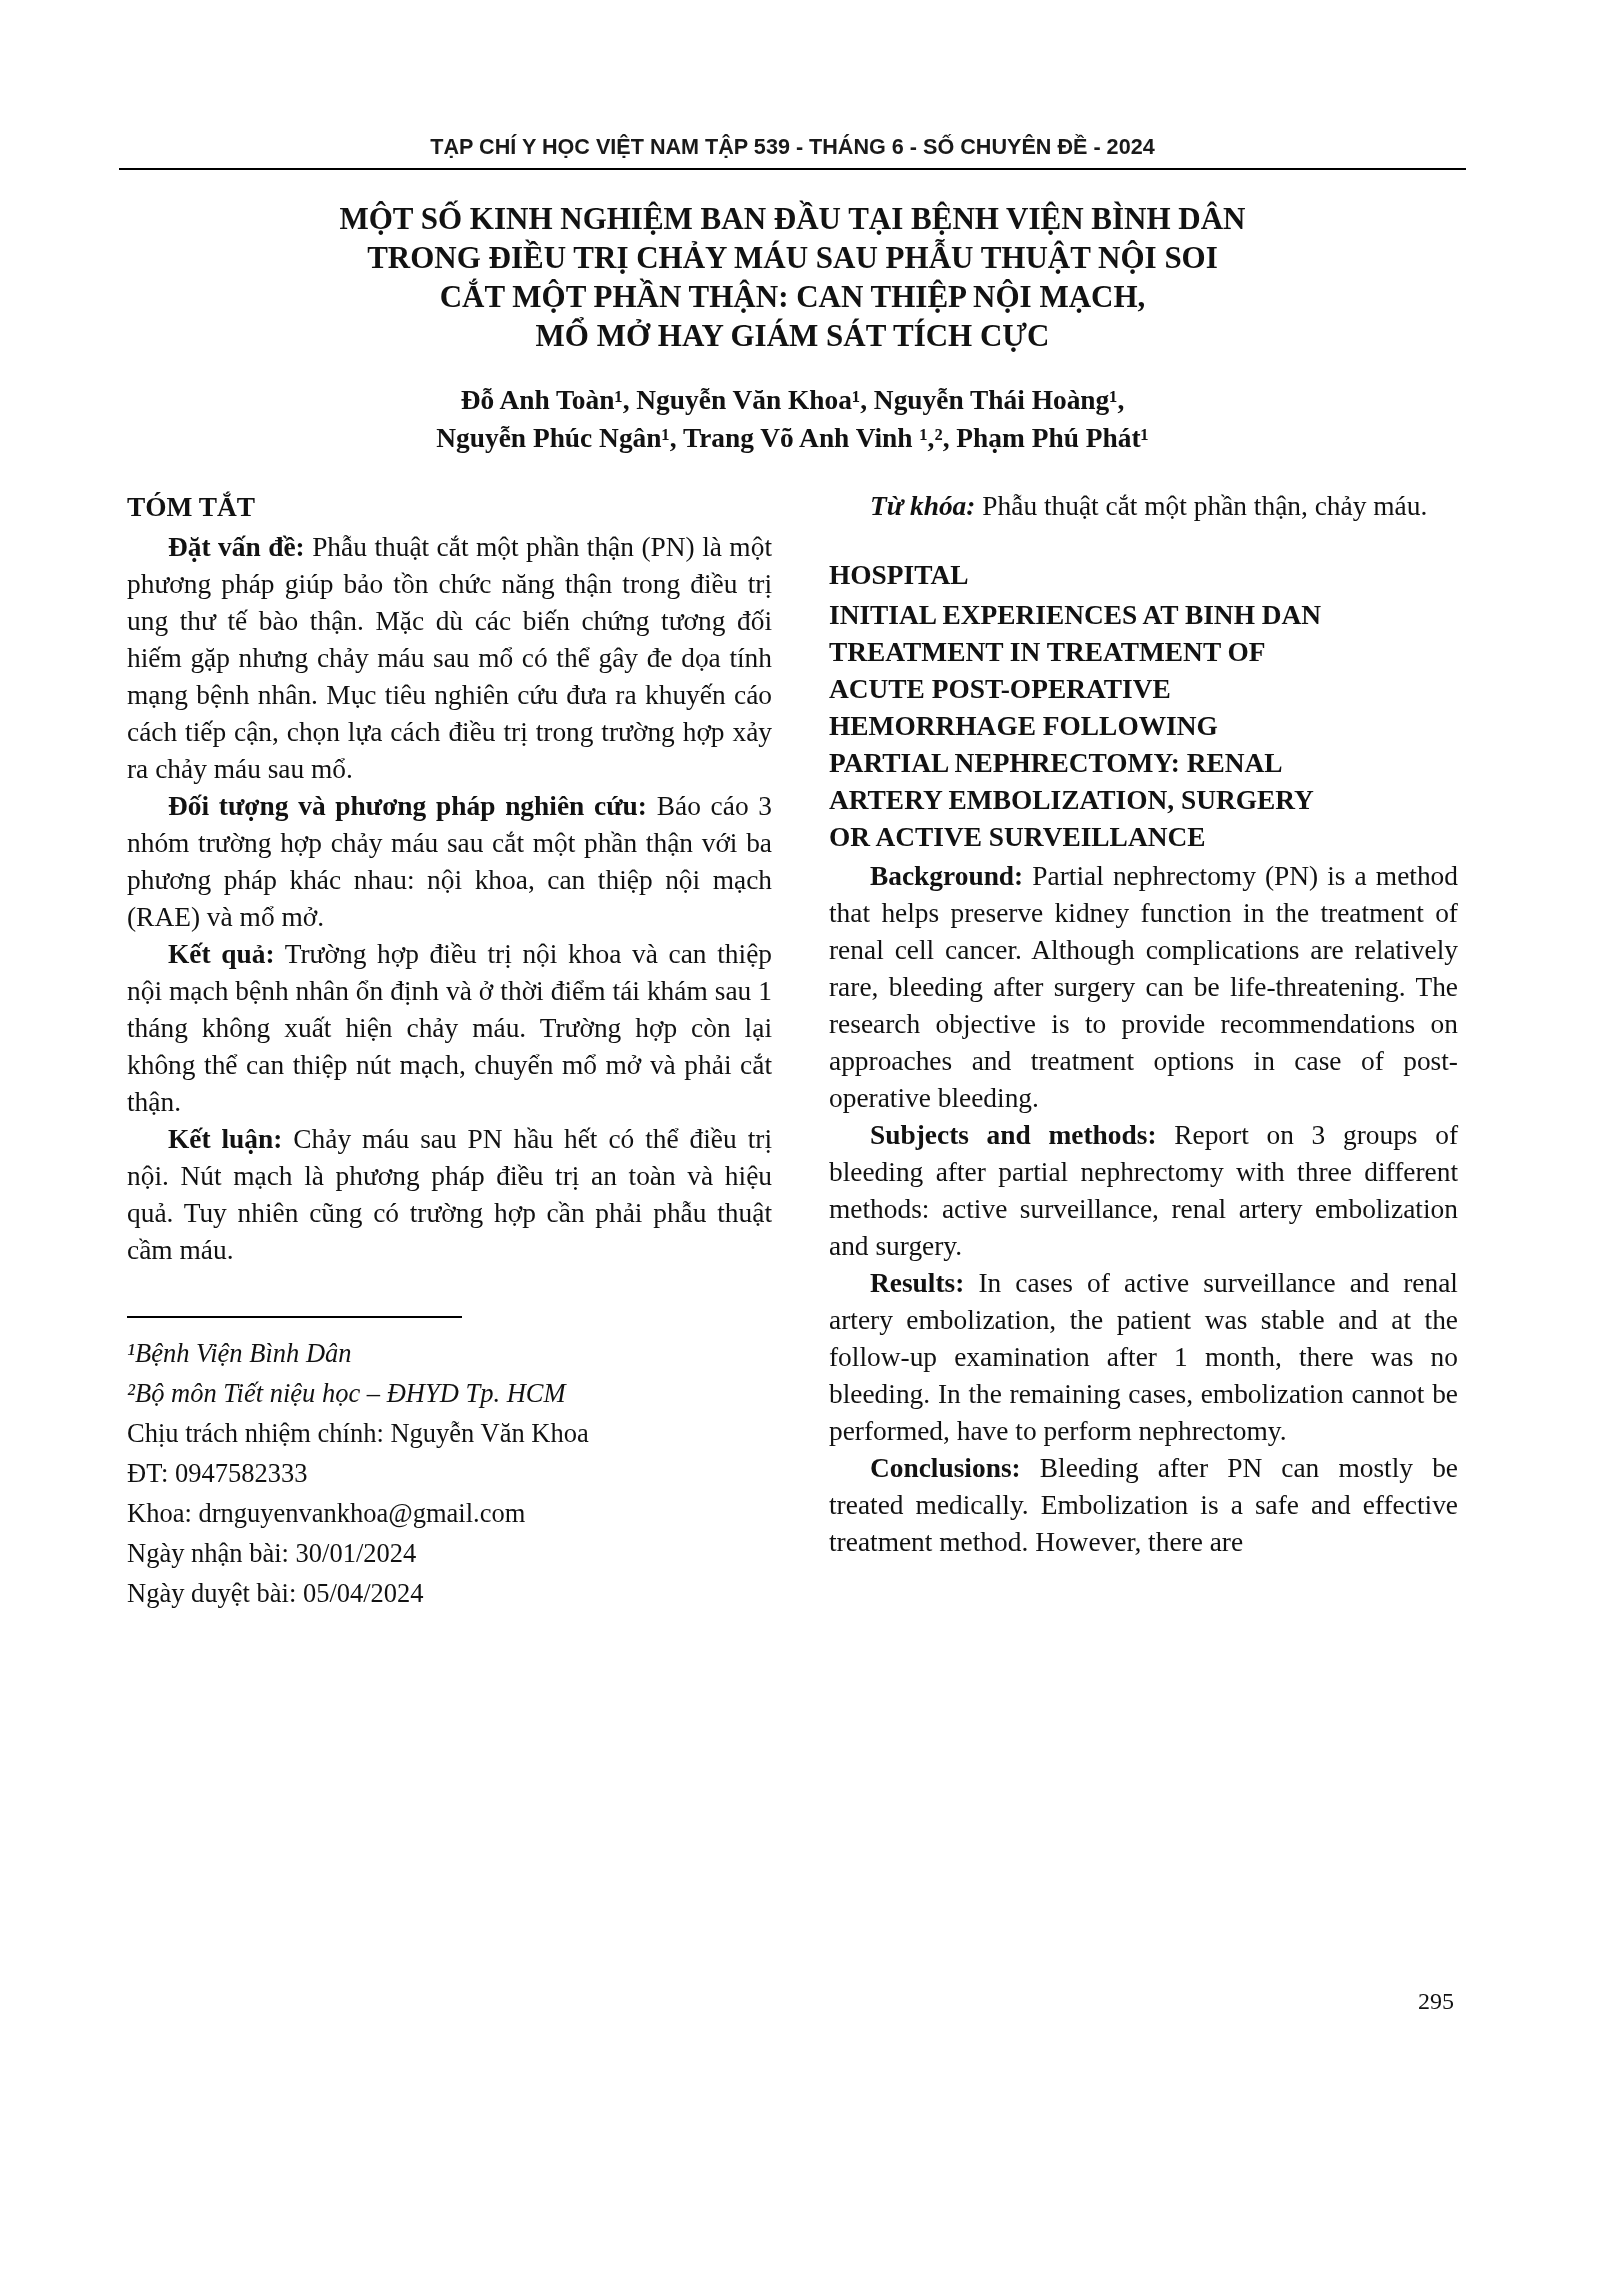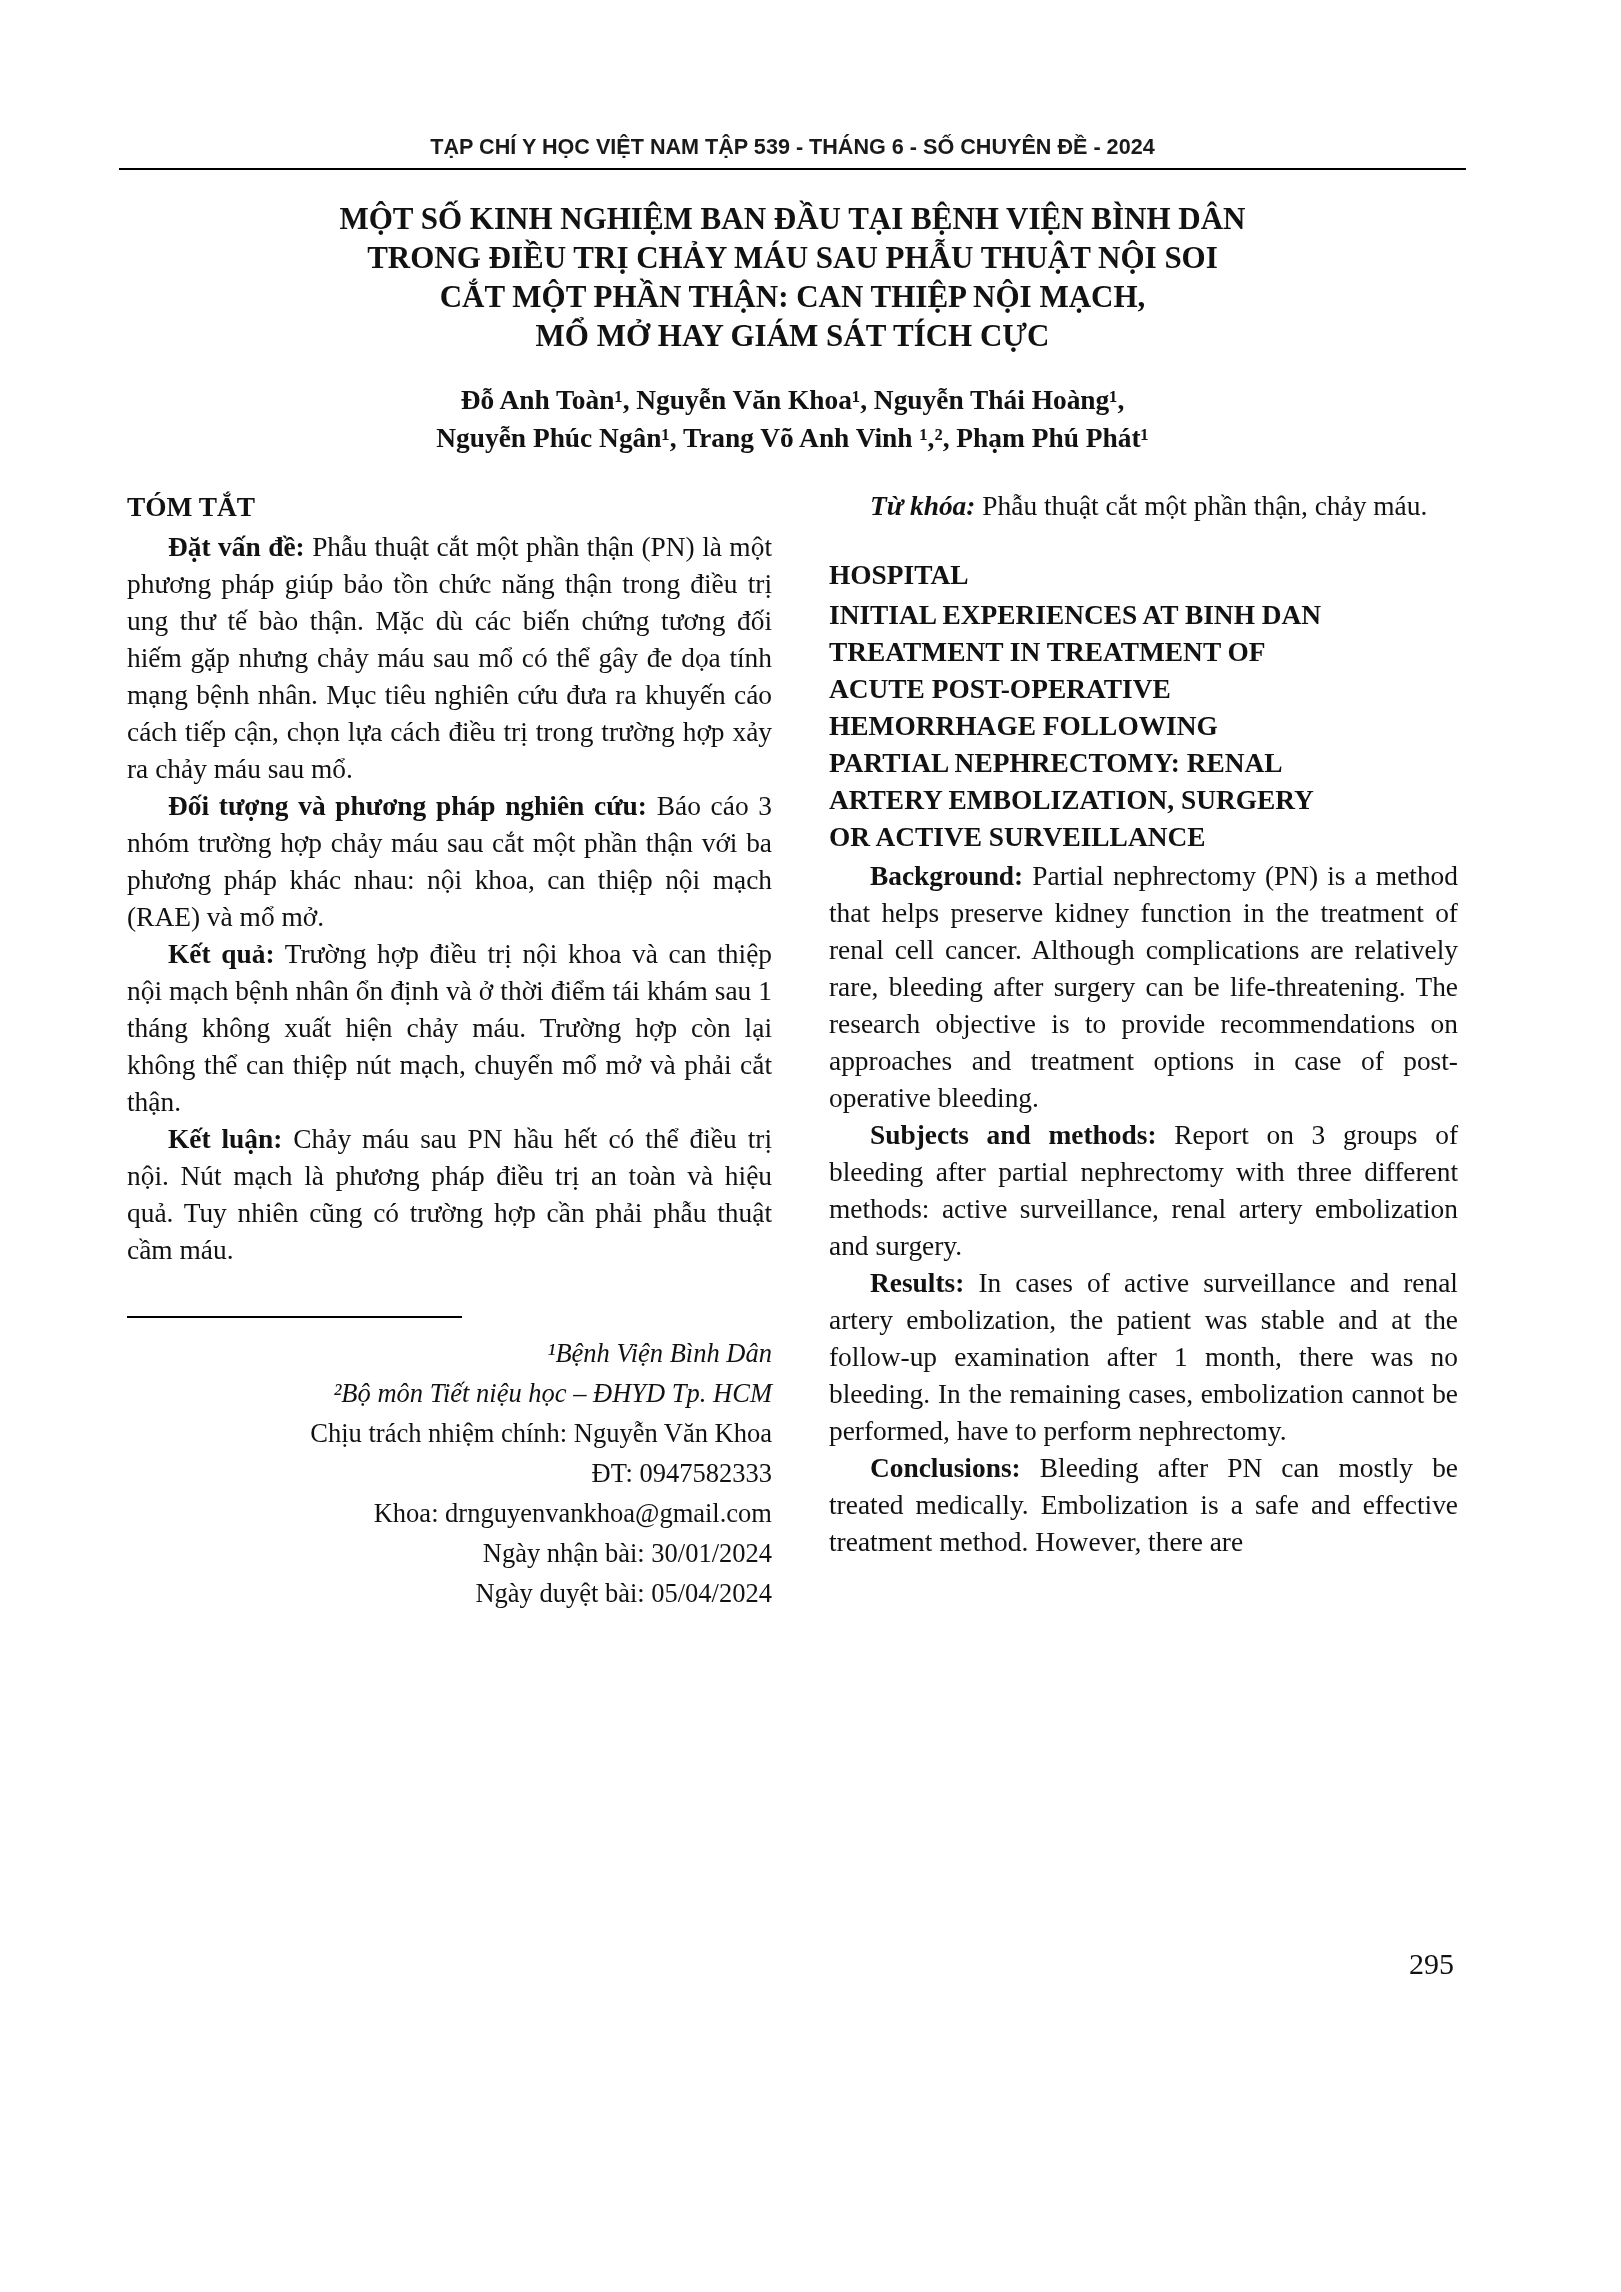--- a/index.html
+++ b/index.html
@@ -72,37 +72,37 @@
   .italic { font-style: italic; }
 
   .summary-title {
     font-size: 27.4px;
     font-weight: bold;
     line-height: 37px;
     text-align: left;
     margin: 2px 0 2px 0;
   }
 
-  .footnote-block { margin-top: 47px; text-align: right; }
+  .footnote-block { margin-top: 47px; }
   .footnote-rule {
     width: 335px;
     border: none;
     border-top: 2px solid #000;
     margin: 0 0 15.7px 0;
   }
   .fn-line {
     font-size: 26.5px;
     line-height: 40px;
   }
 
   .page-number {
     position: absolute;
-    top: 1947px;
+    top: 1988px;
     right: 167px;
-    font-size: 30px;
+    font-size: 24px;
   }
 </style>
 </head>
 <body>
 
 <div class="page">
 
   <div class="running-head">TẠP CHÍ Y HỌC VIỆT NAM TẬP 539 - THÁNG 6 - SỐ CHUYÊN ĐỀ  - 2024</div>
   <hr class="head-rule">
 

